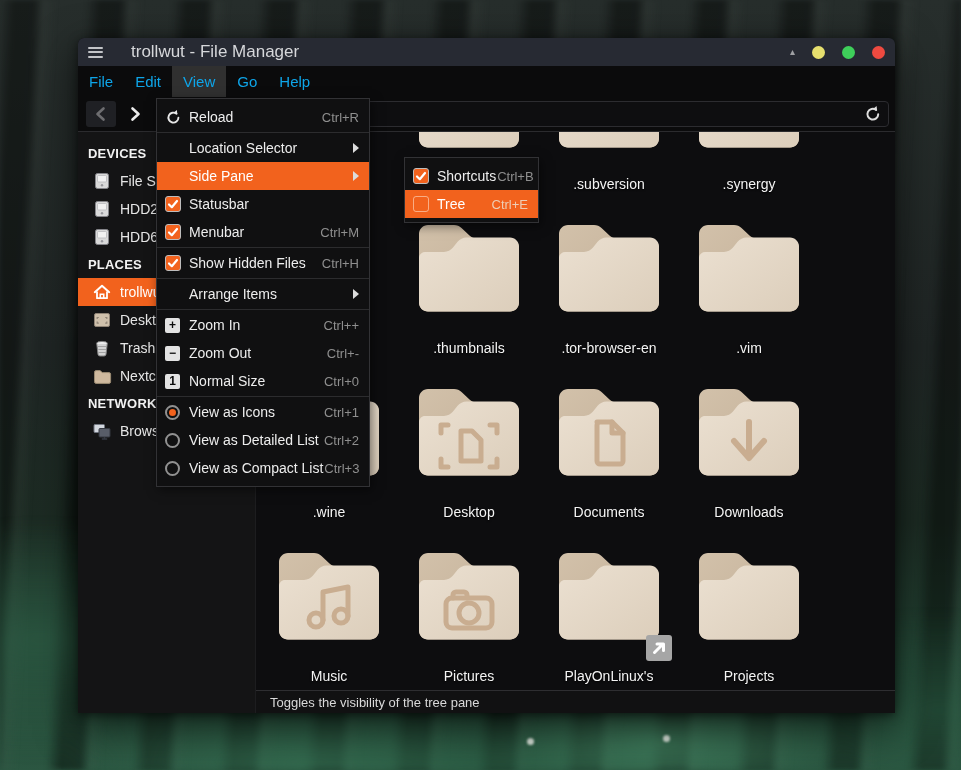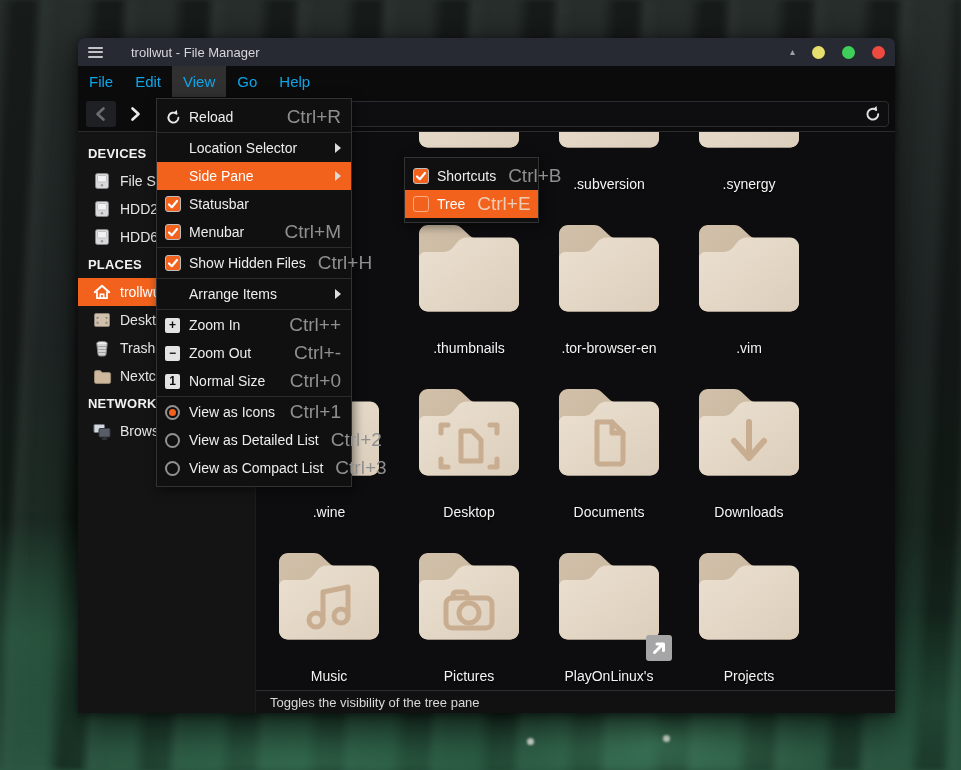--- a/index.html
+++ b/index.html
@@ -30,21 +30,21 @@
   .window { position:absolute; left:78px; top:38px; width:817px; height:675px;
     background:#0d0d0f; border-radius:6px 6px 0 0;
     box-shadow:0 12px 42px rgba(0,0,0,.65), 0 2px 10px rgba(0,0,0,.5);
     display:flex; flex-direction:column; }
 
   
   .titlebar { height:28px; background:#272a33; border-radius:6px 6px 0 0;
     display:flex; align-items:center; flex:0 0 auto; padding:0 10px; }
   .hamburger { width:15px; display:flex; flex-direction:column; gap:2.5px; cursor:default; }
   .hamburger span { display:block; height:2px; background:#c3c4c8; border-radius:1px; }
-  .win-title { color:#d6d7da; font-size:13px; margin-left:28px; white-space:nowrap; }
+  .win-title { color:#d6d7da; font-size:17px; margin-left:28px; white-space:nowrap; }
   .tb-right { margin-left:auto; display:flex; align-items:center; gap:17px; }
   .shade-arrow { color:#9fa0a4; font-size:10px; line-height:1; }
   .ball { width:13px; height:13px; border-radius:50%; }
 
   
   .menubar { height:31px; background:#0b0b0c; display:flex; align-items:stretch;
     padding-left:0; flex:0 0 auto; }
   .menubar-item { color:#0ea5e9; font-size:15px; padding:0 11px; display:flex;
     align-items:center; cursor:default; }
   .menubar-item.active { background:#303030; }
@@ -79,28 +79,28 @@
 
   
   .file-item { position:absolute; width:140px; }
   .file-item .fwrap { position:absolute; left:18px; top:0; width:104px; height:104px; }
   .file-label { position:absolute; top:124px; left:0; width:140px; text-align:center;
     color:#f4f4f4; font-size:14px; white-space:nowrap;
     text-shadow:0 1px 2px rgba(0,0,0,.9); }
   .emblem { position:absolute; left:107px; top:91px; width:26px; height:26px; }
 
   
-  .menu-panel { position:absolute; left:78px; top:60px; width:196px;
+  .menu-panel { position:absolute; left:78px; top:60px; width:214px;
     background:#101011; border:1px solid #323235; padding:4px 0; z-index:50;
     box-shadow:2px 3px 10px rgba(0,0,0,.5); }
   .menu-row { height:28px; display:flex; align-items:center; padding:0 10px 0 8px;
     color:#ededed; font-size:14px; }
   .menu-row .mi-box { width:24px; flex:0 0 auto; display:flex; align-items:center; }
   .menu-row .mi-label { flex:1; white-space:nowrap; }
-  .menu-row .mi-shortcut { color:#8f8f8f; font-size:19px; margin-left:12px;text-align:center; }
+  .menu-row .mi-shortcut { color:#8f8f8f; font-size:13px; margin-left:1px;text-align:center; }
   .menu-row.highlight { background:#f2621d; color:#ffffff; }
   .menu-row.highlight .mi-shortcut { color:#eecdb4; }
   .menu-sep { height:1px; background:#2c2c2e; margin:1px 0; }
   .arrow-sub { width:0; height:0; border-top:5px solid transparent;
     border-bottom:5px solid transparent; border-left:6px solid #dcdcdc; margin-left:12px; }
   .checkbox { width:16px; height:16px; border-radius:3px; display:flex;
     align-items:center; justify-content:center; }
   .checkbox.on { background:#f2621d; border:1px solid #bdbdbd; }
   .checkbox.off { background:transparent; border:1px solid rgba(255,233,216,.55); }
   .radio { width:15px; height:15px; border-radius:50%; border:2px solid #919191;

